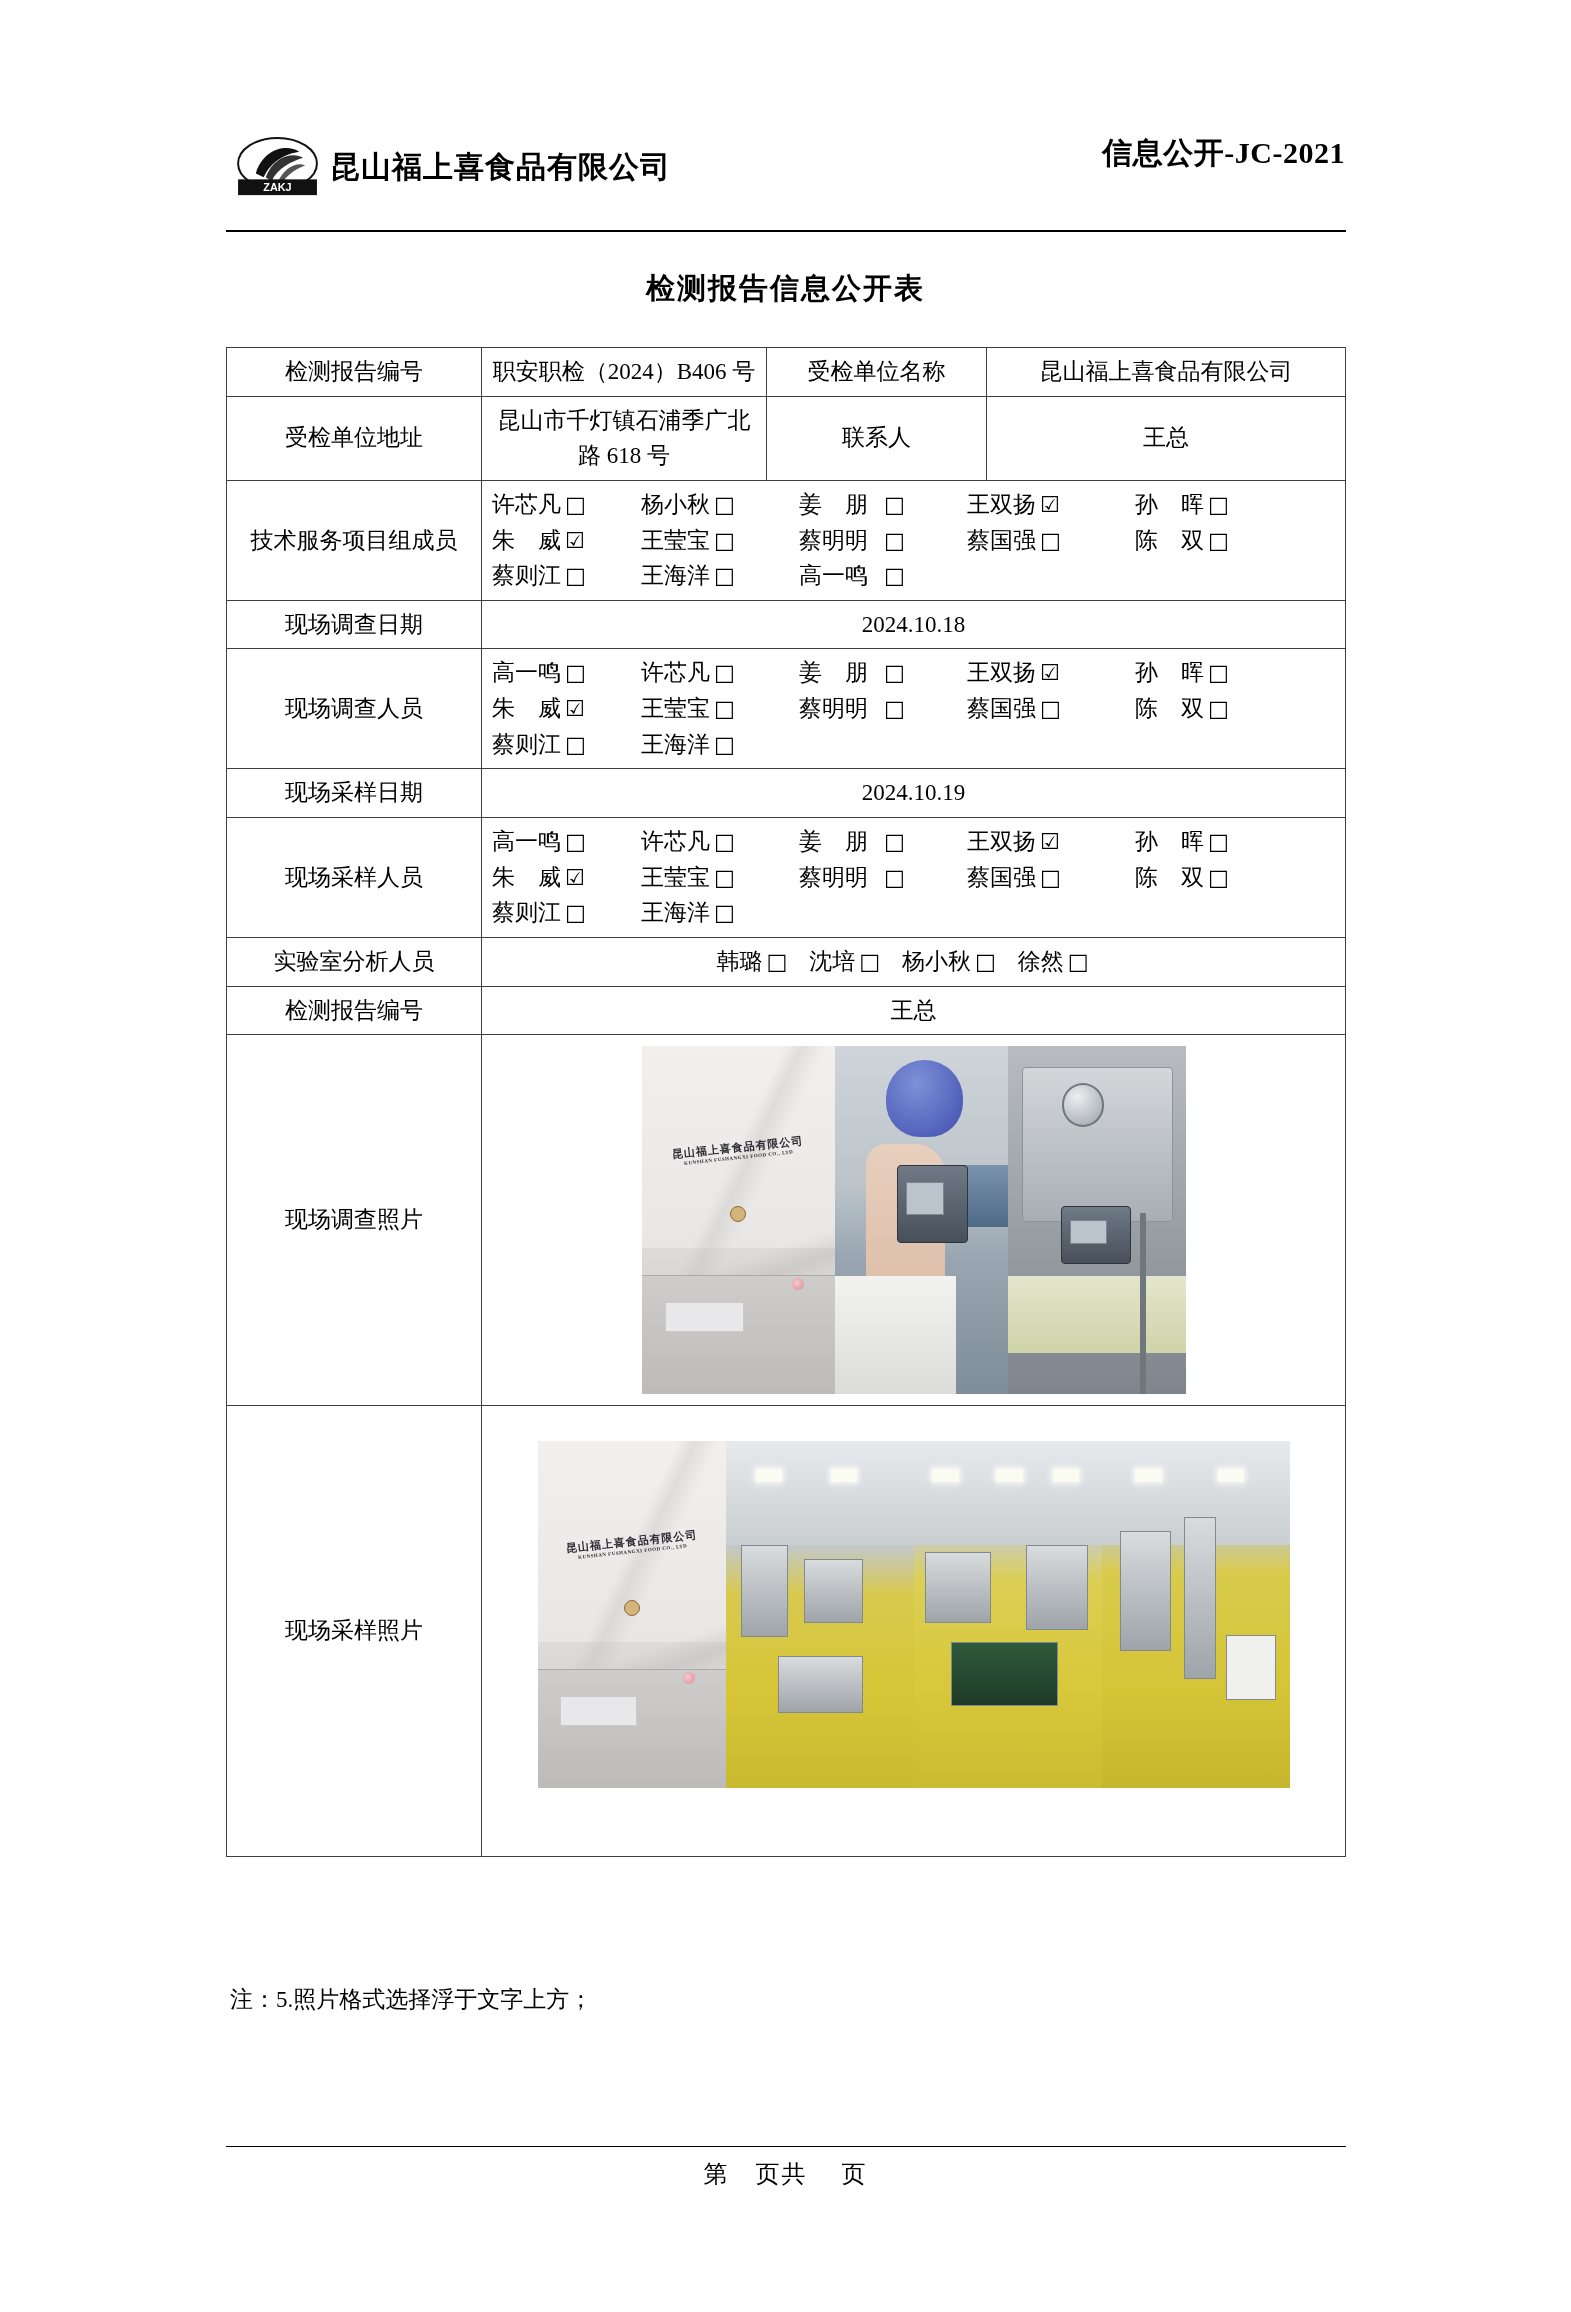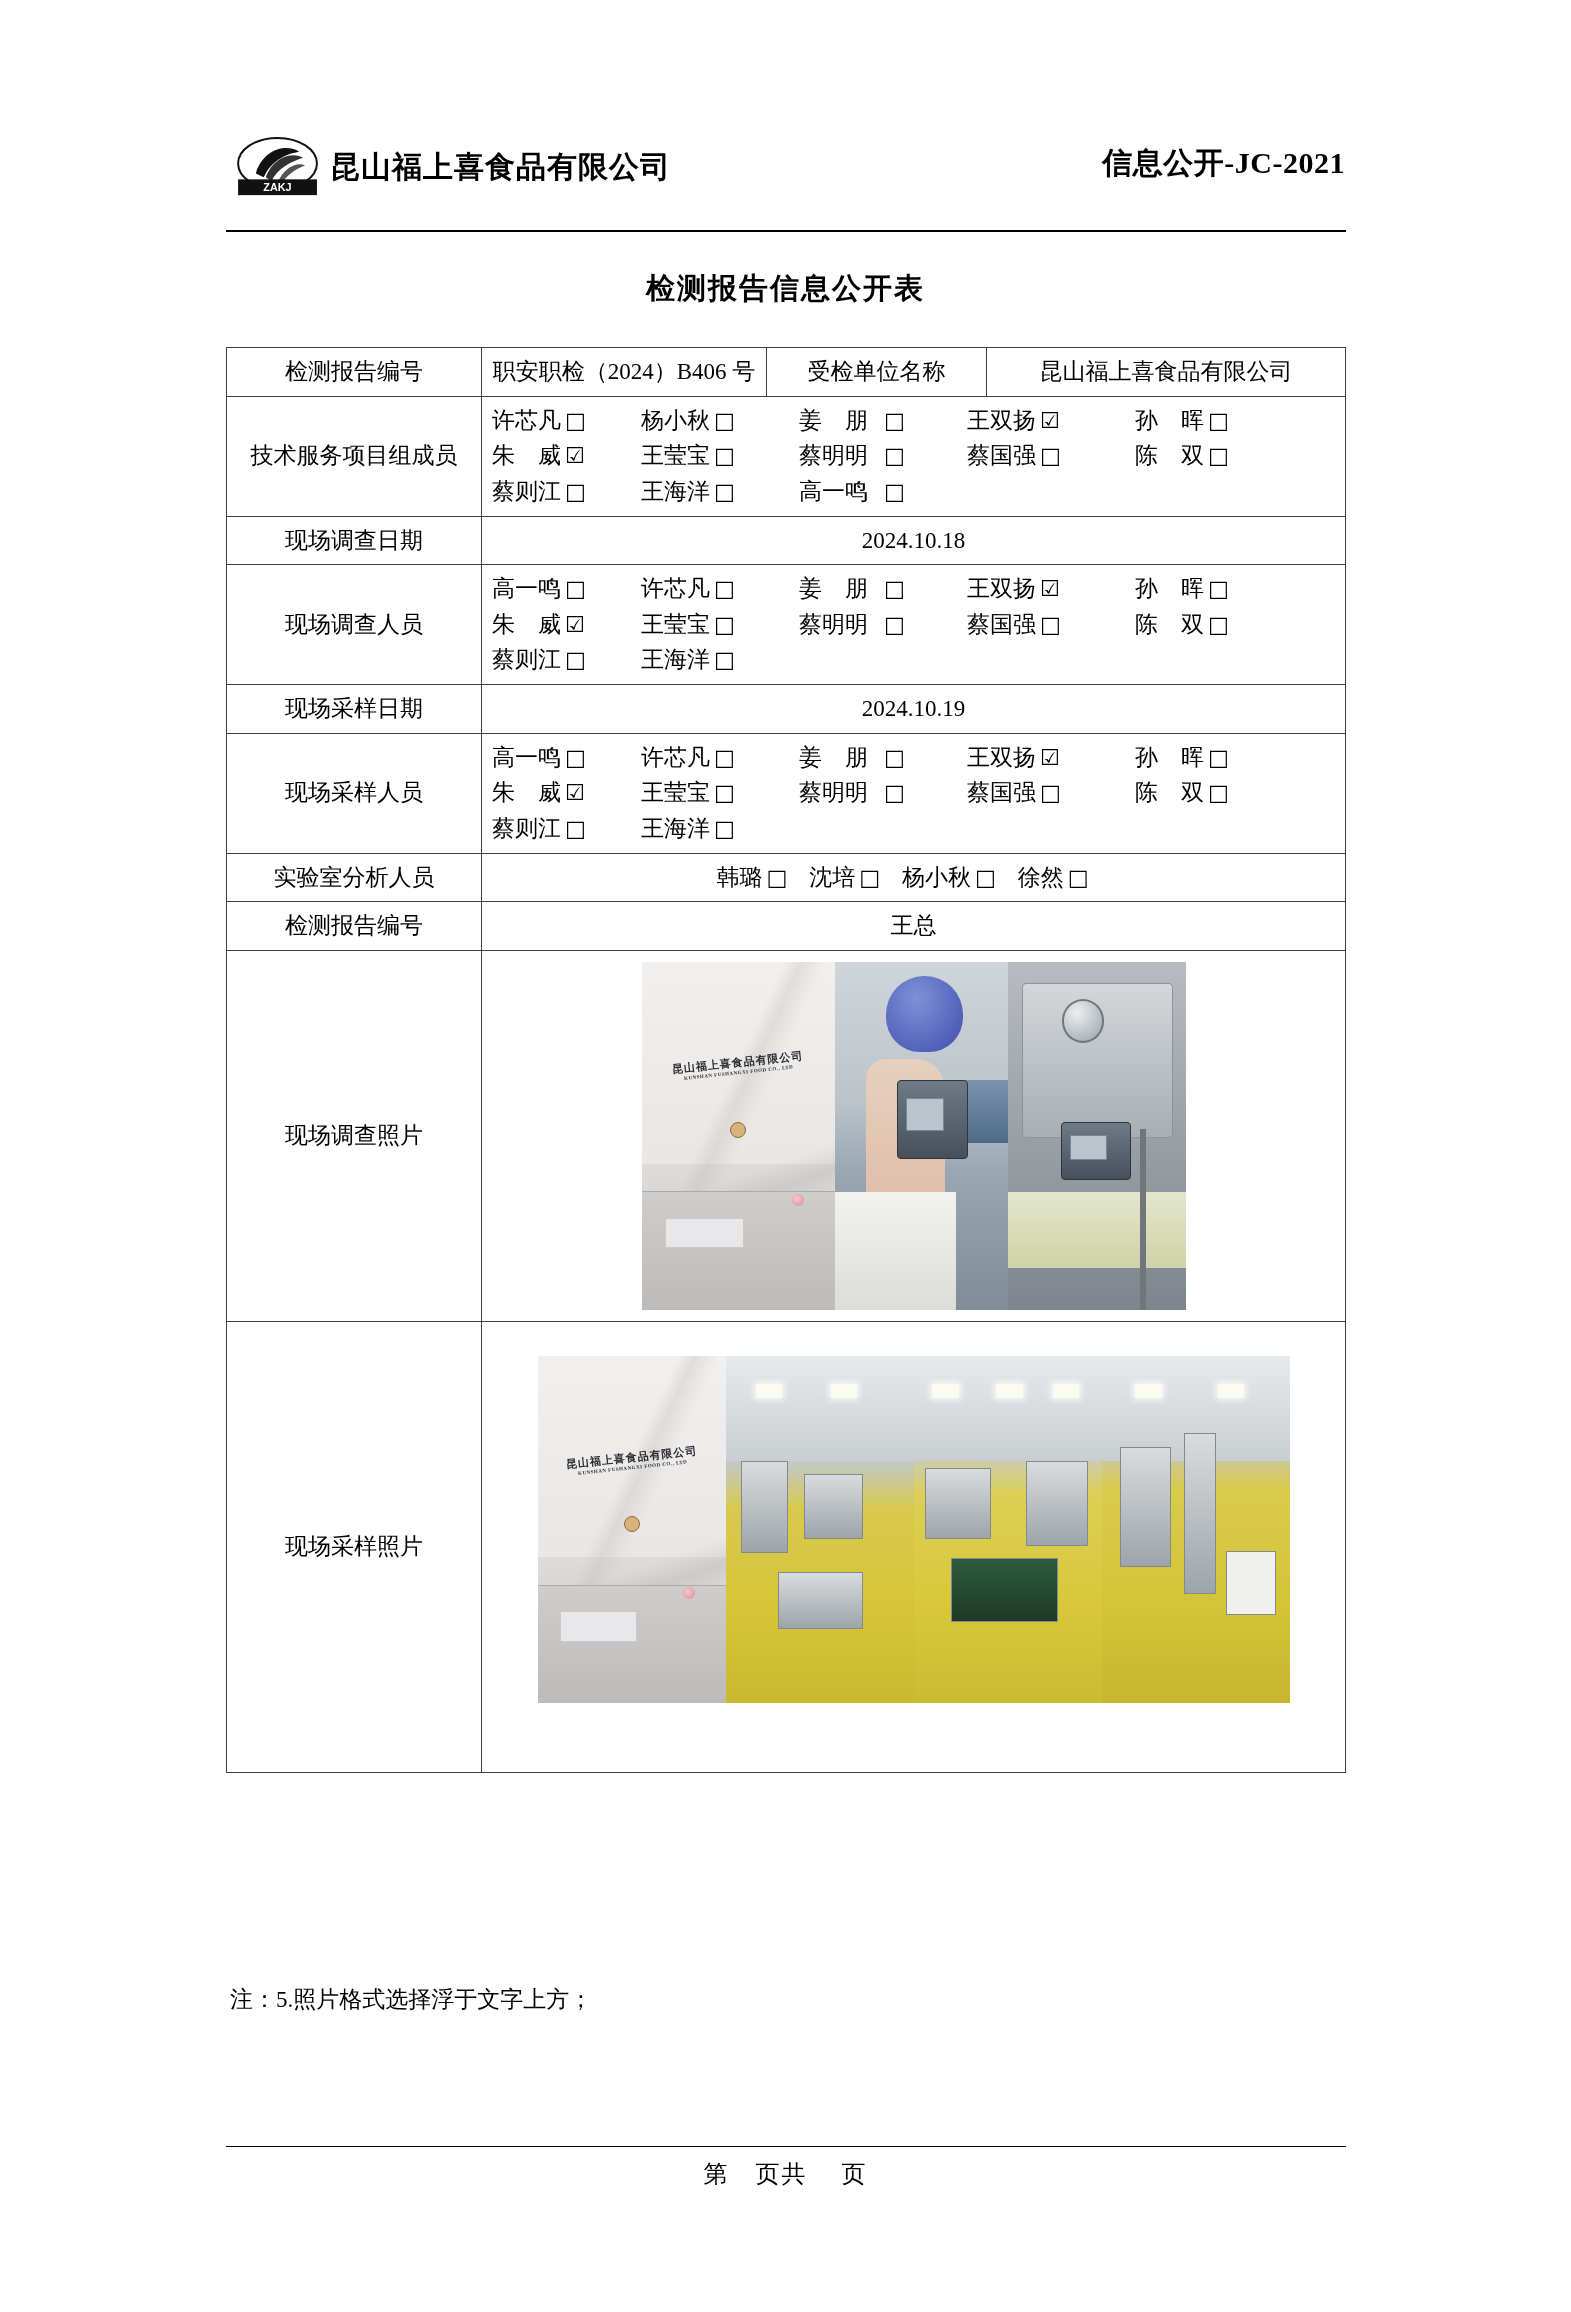--- a/index.html
+++ b/index.html
@@ -50,21 +50,21 @@
     left: 104px;
     top: 18px;
     font-size: 30px;
     font-weight: bold;
     letter-spacing: 1px;
     white-space: nowrap;
   }
   .doc-code {
     position: absolute;
     right: 0px;
-    top: 14px;
+    top: 4px;
     font-size: 30px;
     font-weight: bold;
     letter-spacing: 0.5px;
     white-space: nowrap;
   }
   .doc-title {
     position: absolute;
     left: 0;
     top: 269px;
     width: 1571px;
@@ -375,20 +375,26 @@
     </colgroup>
     <tbody>
 
       <tr>
         <td class="lbl">检测报告编号</td>
         <td class="val nowrapcell">职安职检（2024）B406 号</td>
         <td class="ctr">受检单位名称</td>
         <td class="ctr">昆山福上喜食品有限公司</td>
       </tr>
 
+      <tr>
+        <td class="lbl">受检单位地址</td>
+        <td class="val">昆山市千灯镇石浦季广北路 618 号</td>
+        <td class="ctr">联系人</td>
+        <td class="ctr">王总</td>
+      </tr>
 
       <tr>
         <td class="lbl">技术服务项目组成员</td>
         <td colspan="3" class="val">
           <div class="memgrid" id="grid-tech">
               <div class="memrow">
                 <span class="memitem c1">
                   <span class="memname">许芯凡</span>
                   <span class="cb">□</span>
                 </span>

